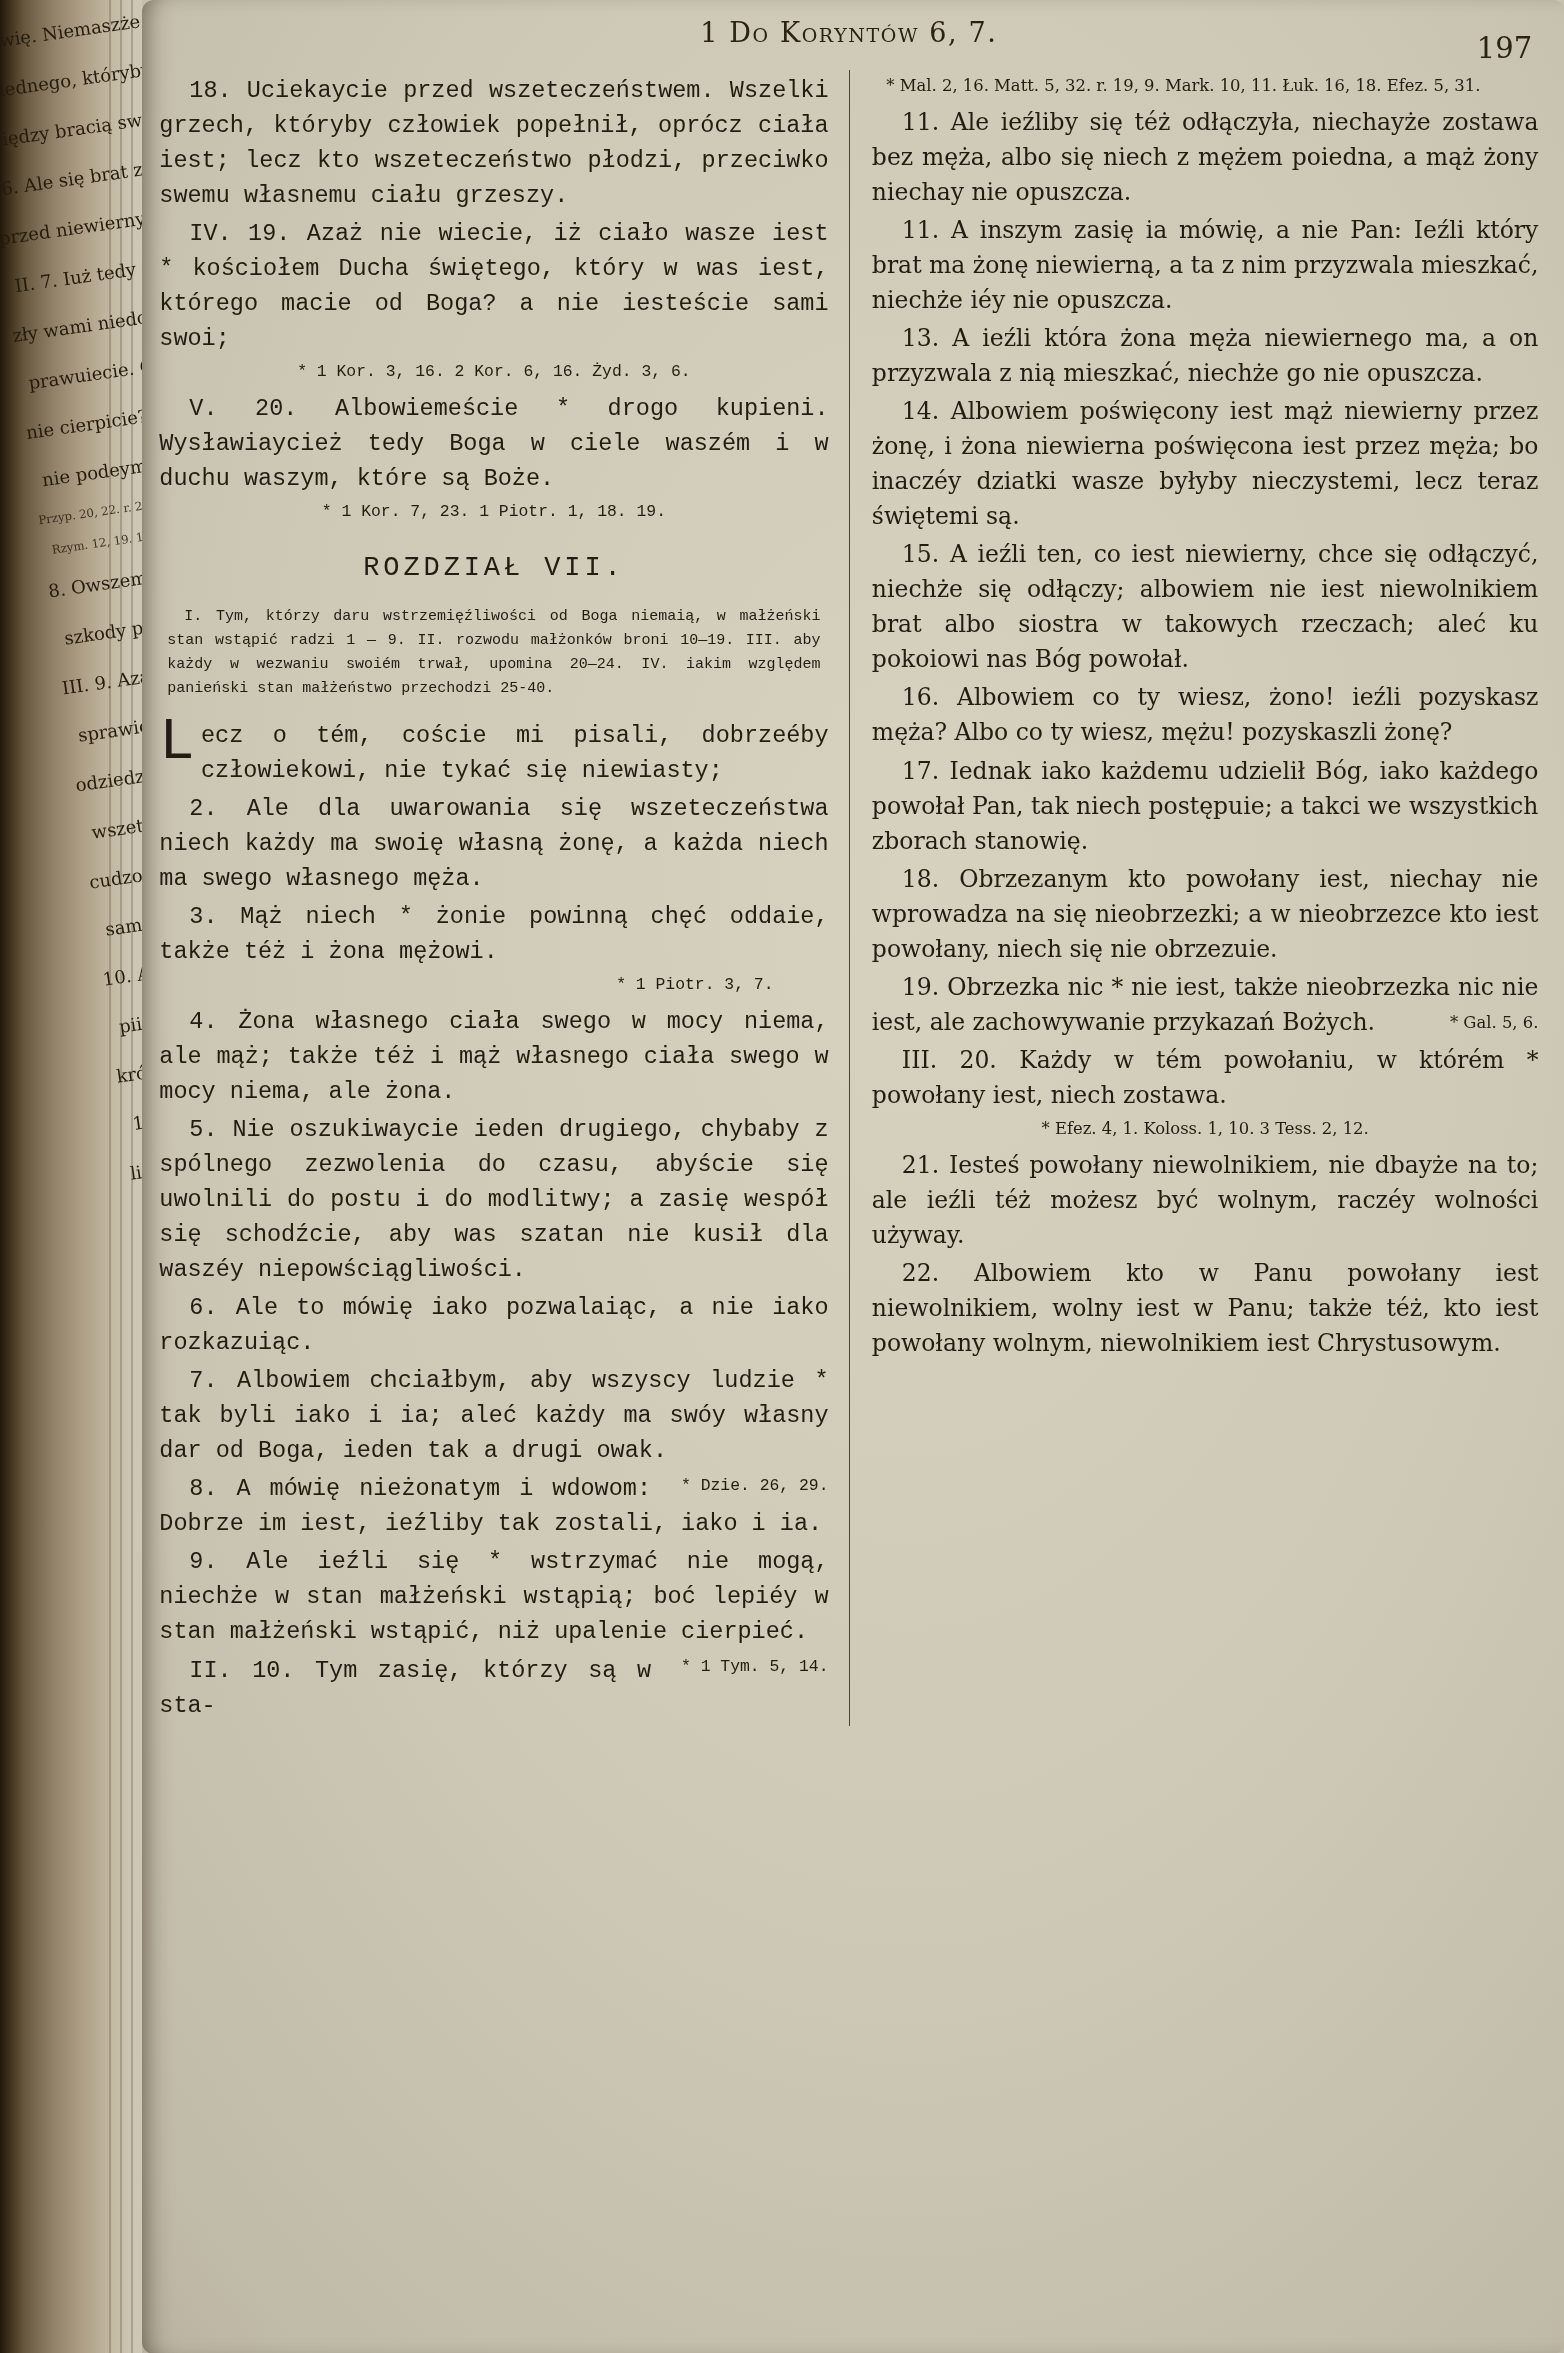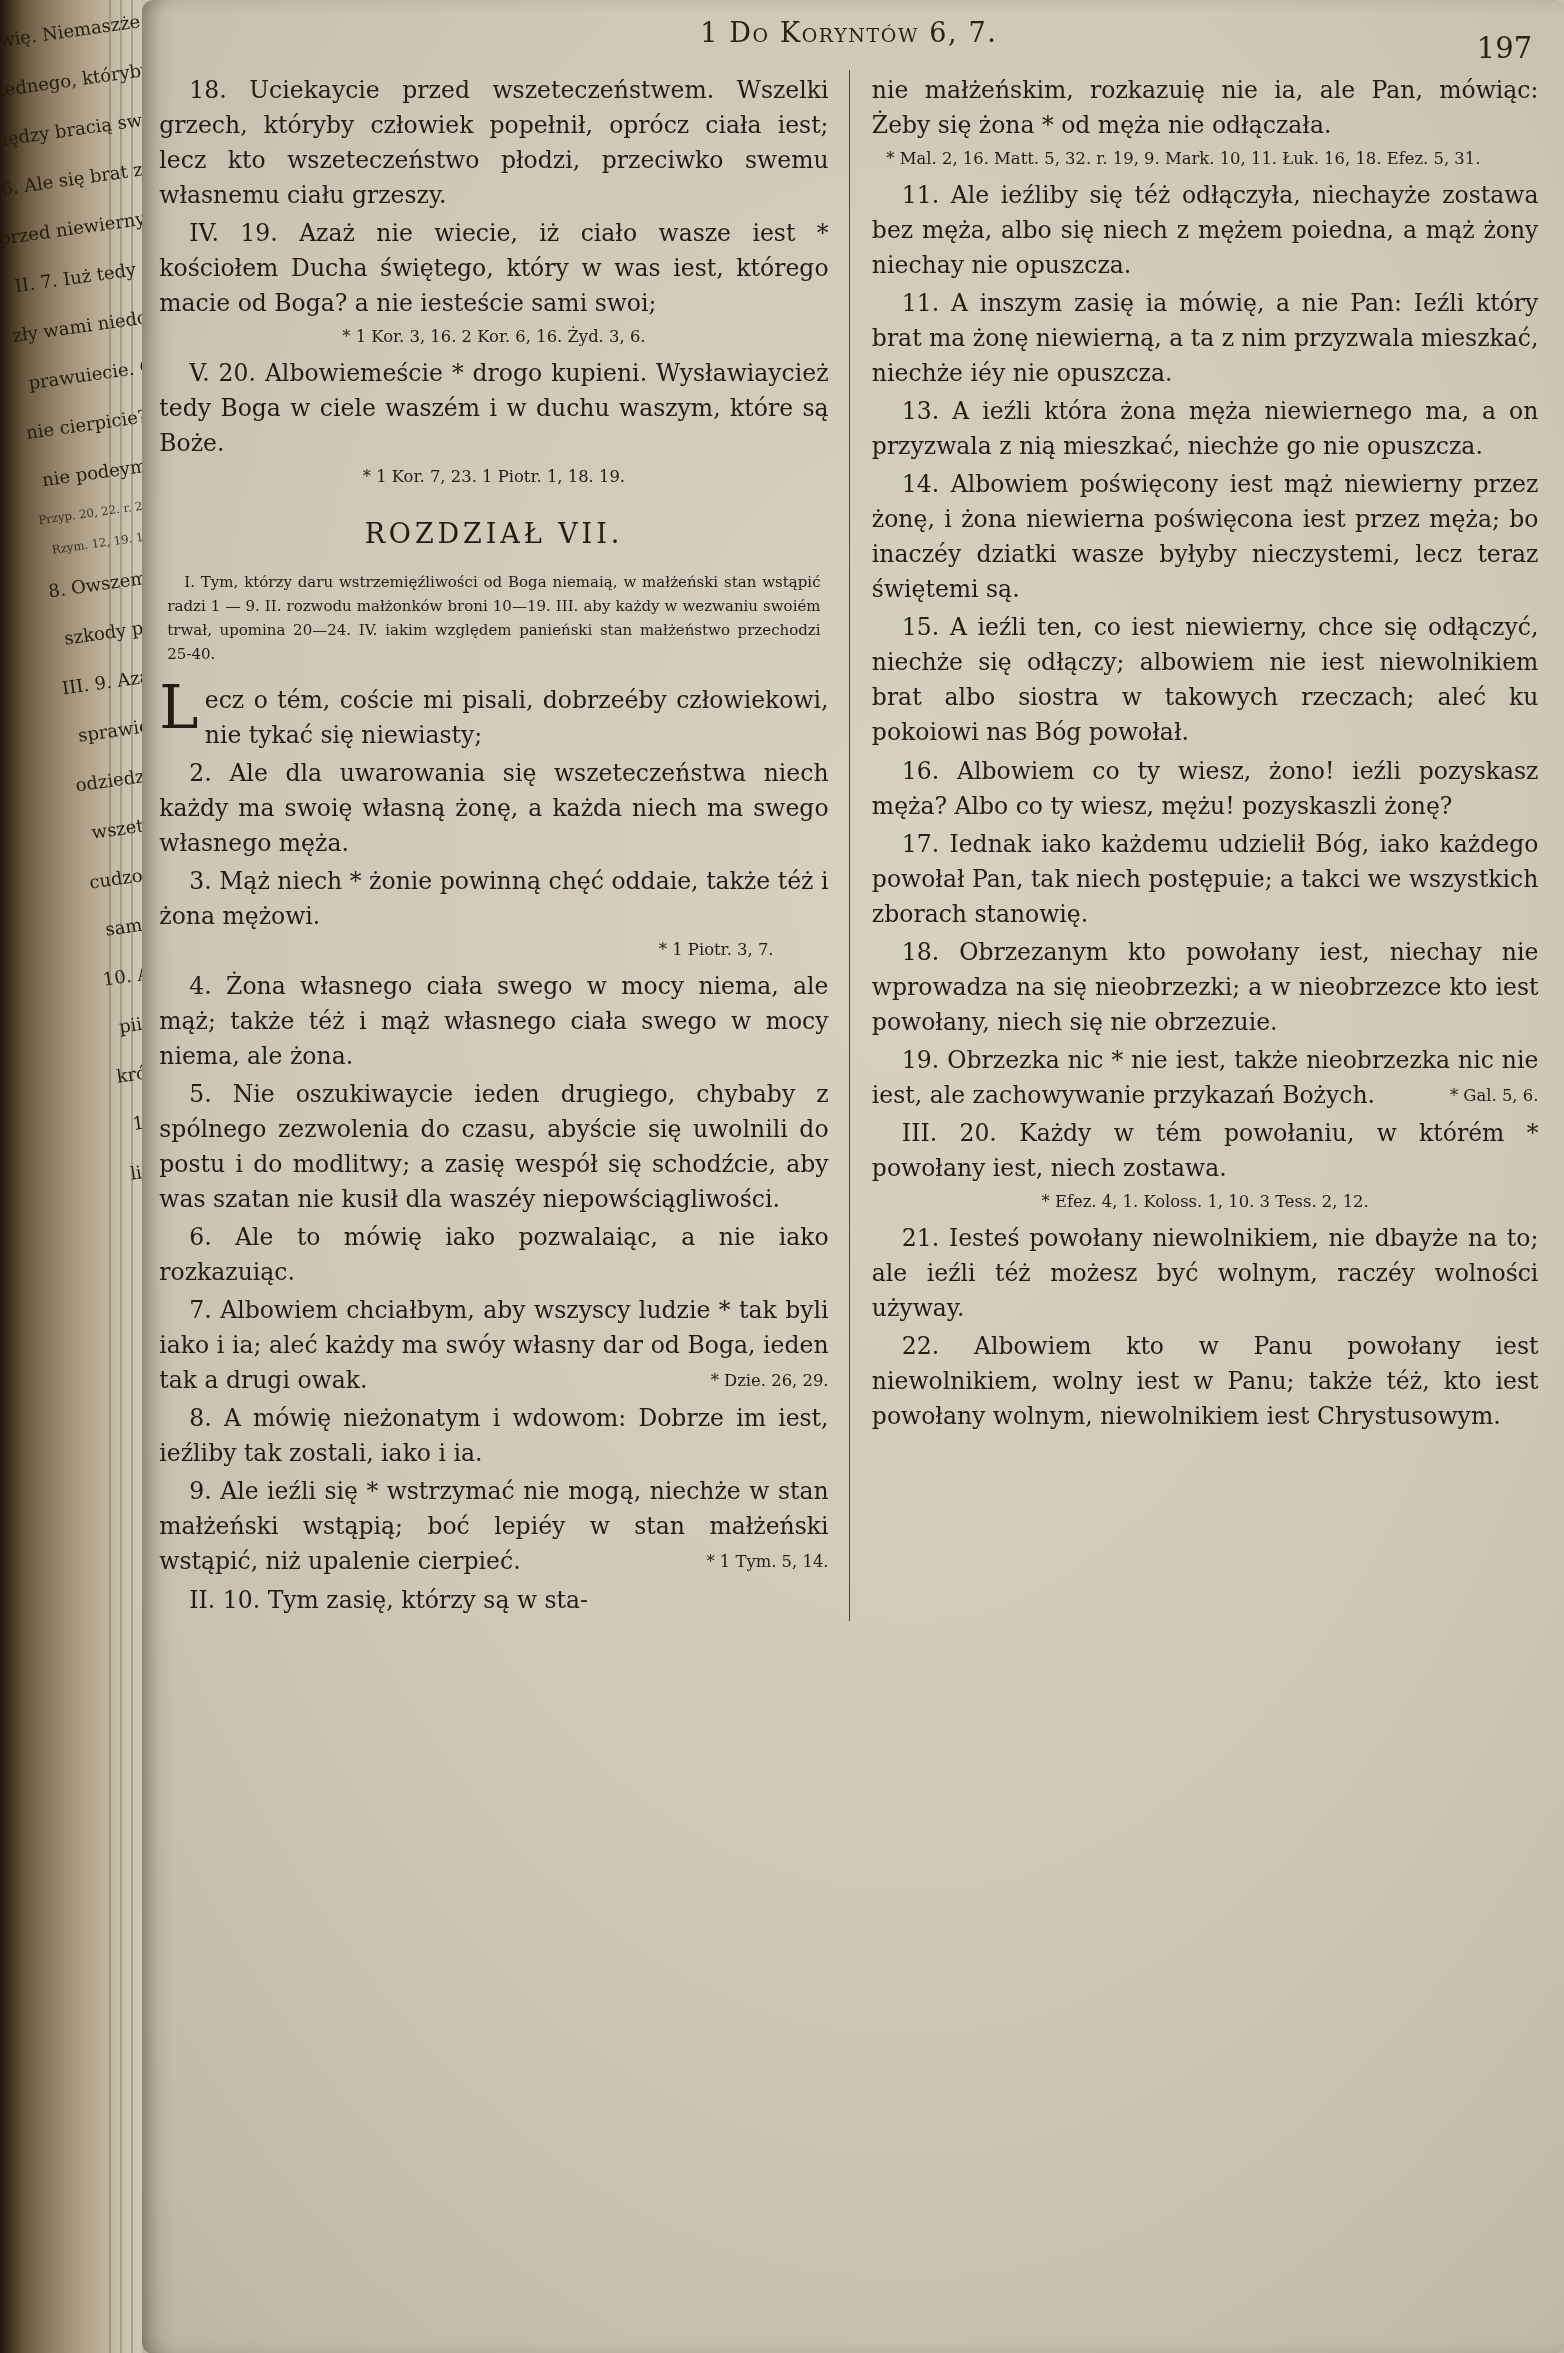--- a/index.html
+++ b/index.html
@@ -38,21 +38,21 @@
     box-shadow:inset 17px 0 27px -15.6px rgba(48,34,14,.65);
     border-radius:12px;
   }
   .page-header{position:relative;height:45px;}
   .running-title{
     text-align:center;font-size:27px;font-variant:small-caps;letter-spacing:1.6px;color:#2a2315;
   }
   .page-number{position:absolute;right:12.5px;top:14px;font-size:29px;color:#2a2315;}
   .columns{display:flex;align-items:stretch;margin-top:7.8px;}
   .col{width:50%;box-sizing:border-box;font-size:23.5px;line-height:35px;text-align:justify;}
-  .col-left{padding:0 20.3px 0 6.3px;}
+  .col-left{padding:0 20.3px 0 6.3px;font-family:Liberation Mono, monospace;}
   .col-right{border-left:1.6px solid #4b4433;padding:0 6.3px 0 22px;}
   p{margin:3.1px 0;}
   .verse{text-indent:30px;}
   .no-indent{text-indent:0;}
   .ref{font-size:16.4px;line-height:23.5px;text-align:center;text-indent:0;margin:3.9px 0 7.8px;}
   .ref-right{text-align:right;padding-right:55px;}
   .ref-block{font-size:16.4px;line-height:23.5px;text-align:left;text-indent:-12.5px;padding-left:27px;margin:3.9px 0 7.8px;}
   .chapter-heading{text-align:center;text-indent:0;font-size:27px;letter-spacing:3.9px;margin:27px 0 19px;}
   .summary{font-size:15px;line-height:24px;text-indent:17px;margin:0 8px 17px;}
   .initial::first-letter{
@@ -130,21 +130,20 @@
         </p>
         <p class="verse">8. A mówię nieżonatym i wdowom: Dobrze im iest, ieźliby tak zostali, iako i ia.</p>
         <p class="verse">
           <span>9. Ale ieźli się * wstrzymać nie mogą, niechże w stan małżeński wstąpią; boć lepiéy w stan małżeński wstąpić, niż upalenie cierpieć.</span>
           <span class="note">* 1 Tym. 5, 14.</span>
         </p>
         <p class="verse">II. 10. Tym zasię, którzy są w sta-</p>
       </div>
 
       <div class="col col-right">
-        <p class="verse no-indent">nie małżeńskim, rozkazuię nie ia, ale Pan, mówiąc: Żeby się żona * od męża nie odłączała.</p>
         <p class="ref-block">* Mal. 2, 16.   Matt. 5, 32.   r. 19, 9.   Mark. 10, 11. Łuk. 16, 18.   Efez. 5, 31.</p>
         <p class="verse">11. Ale ieźliby się téż odłączyła, niechayże zostawa bez męża, albo się niech z mężem poiedna, a mąż żony niechay nie opuszcza.</p>
         <p class="verse">11. A inszym zasię ia mówię, a nie Pan: Ieźli który brat ma żonę niewierną, a ta z nim przyzwala mieszkać, niechże iéy nie opuszcza.</p>
         <p class="verse">13. A ieźli która żona męża niewiernego ma, a on przyzwala z nią mieszkać, niechże go nie opuszcza.</p>
         <p class="verse">14. Albowiem poświęcony iest mąż niewierny przez żonę, i żona niewierna poświęcona iest przez męża; bo inaczéy dziatki wasze byłyby nieczystemi, lecz teraz świętemi są.</p>
         <p class="verse">15. A ieźli ten, co iest niewierny, chce się odłączyć, niechże się odłączy; albowiem nie iest niewolnikiem brat albo siostra w takowych rzeczach; aleć ku pokoiowi nas Bóg powołał.</p>
         <p class="verse">16. Albowiem co ty wiesz, żono! ieźli pozyskasz męża? Albo co ty wiesz, mężu! pozyskaszli żonę?</p>
         <p class="verse">17. Iednak iako każdemu udzielił Bóg, iako każdego powołał Pan, tak niech postępuie; a takci we wszystkich zborach stanowię.</p>
         <p class="verse">18. Obrzezanym kto powołany iest, niechay nie wprowadza na się nieobrzezki; a w nieobrzezce kto iest powołany, niech się nie obrzezuie.</p>
         <p class="verse">

